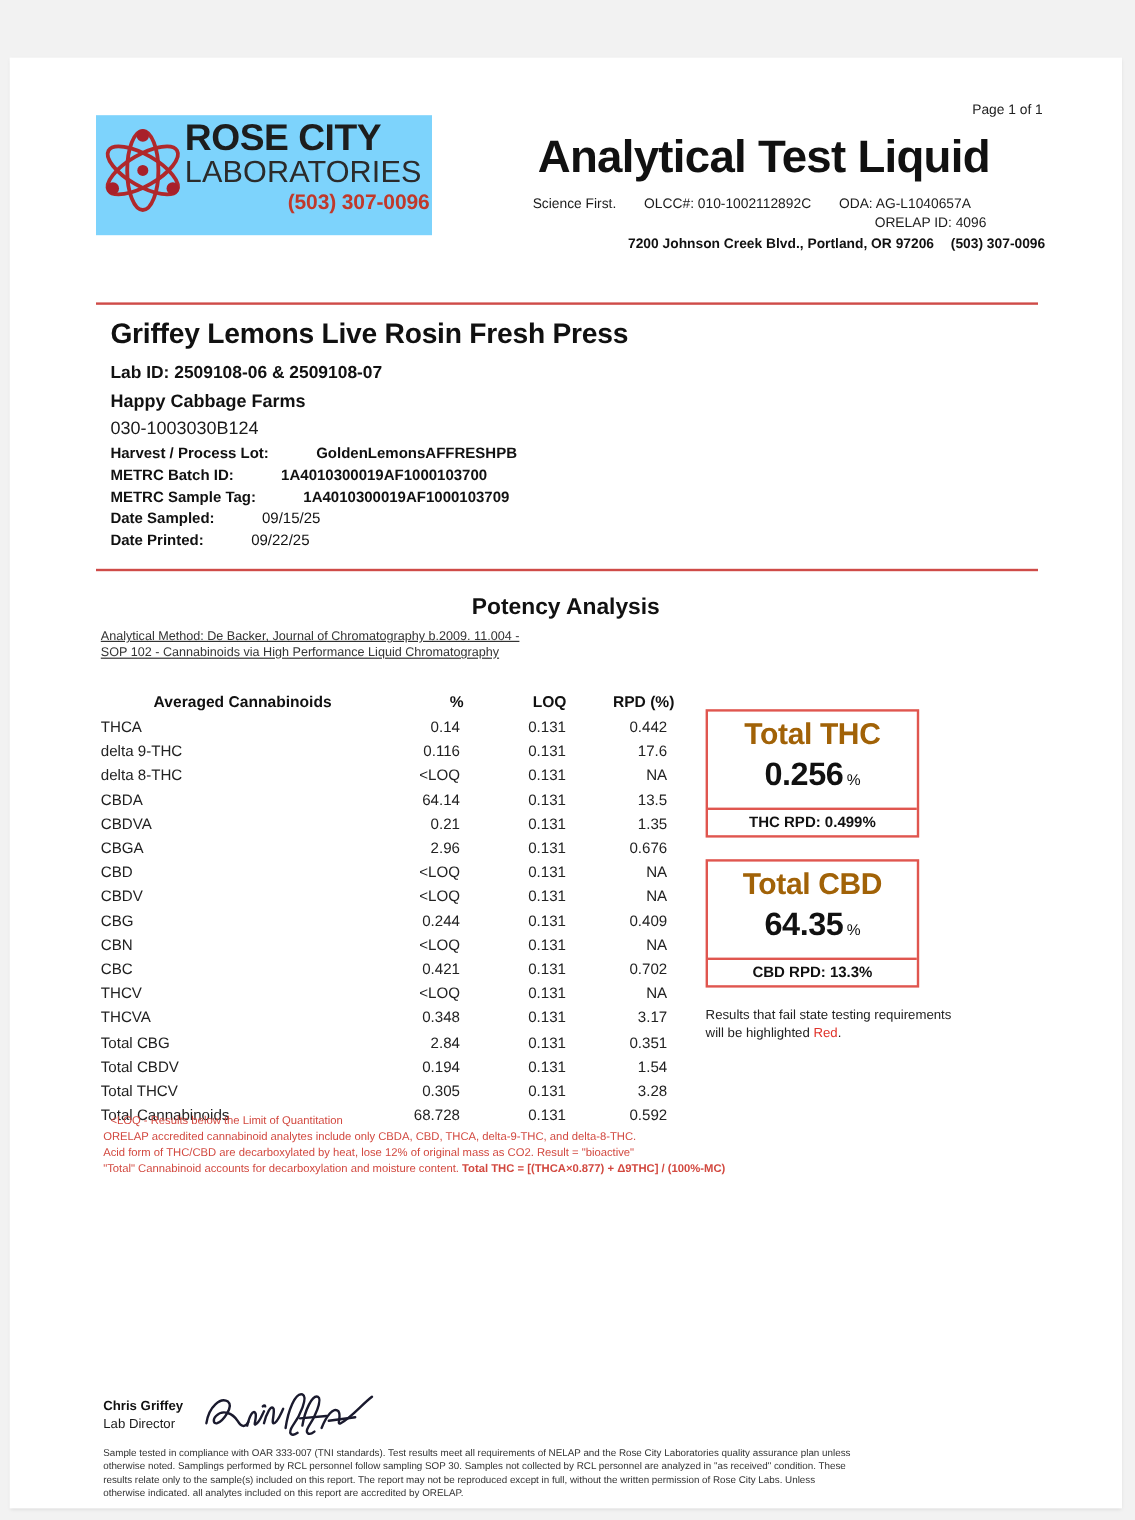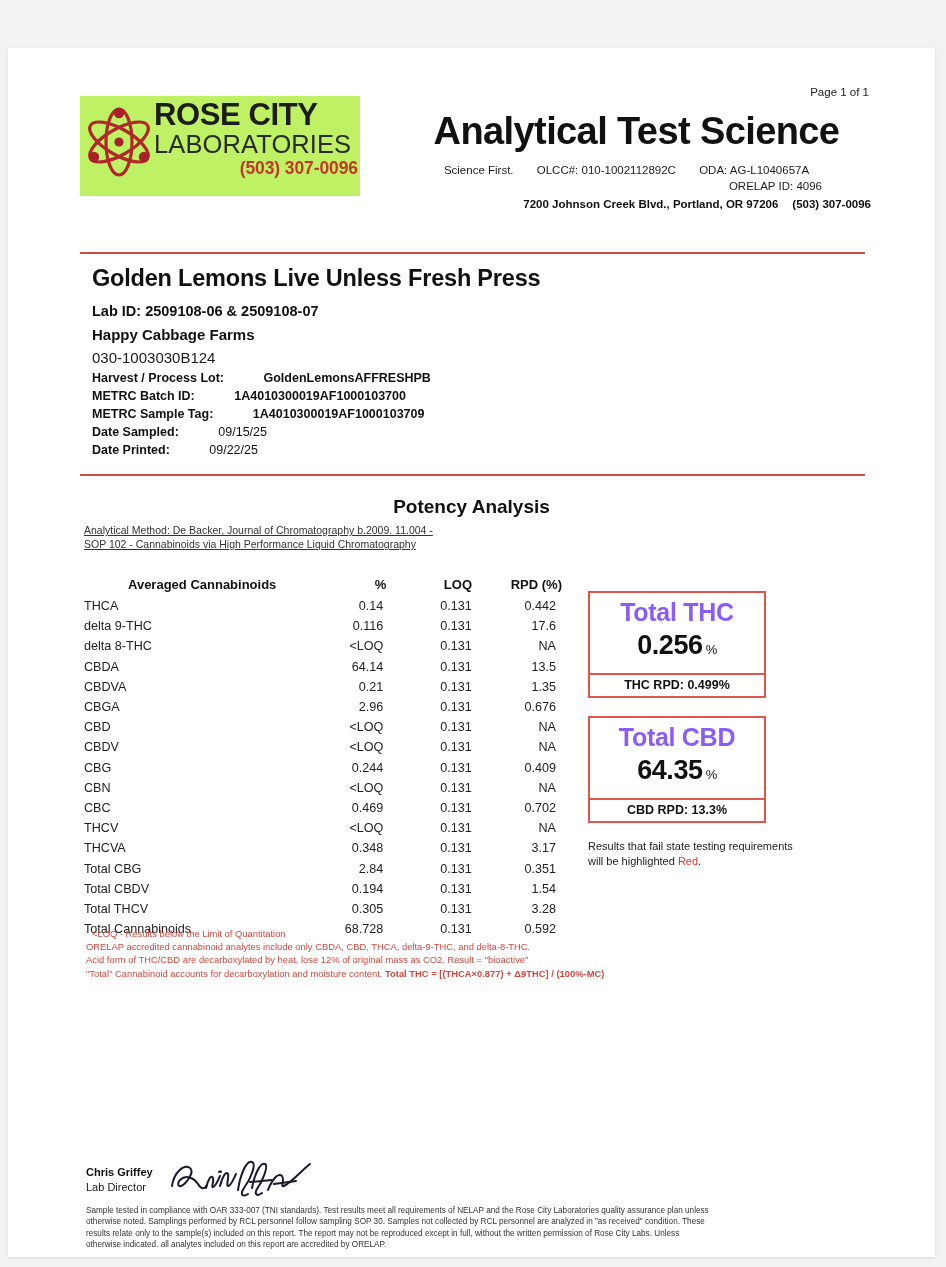--- a/index.html
+++ b/index.html
@@ -35,21 +35,21 @@
     left: 0; right: 0;
     top: 44px;
     height: 110px;
   }
   .logo-block {
     position: absolute;
     left: 72px;
     top: 4px;
     width: 280px;
     height: 100px;
-    background: #bef264;
+    background: #7dd3fc;
   }
   .logo-atom {
     position: absolute;
     left: 2px;
     top: 6px;
     width: 74px;
     height: 80px;
   }
   .logo-text {
     position: absolute;
@@ -230,21 +230,21 @@
   }
   .sumbox.thc { left: 580px; top: 543px; }
   .sumbox.cbd { left: 580px; top: 668px; }
   .sum-main {
     padding: 4px 0 6px 0;
     text-align: center;
   }
   .sum-label {
     font-size: 25px;
     font-weight: bold;
-    color: #8b5cf6;
+    color: #a16207;
     line-height: 31px;
     letter-spacing: -0.3px;
   }
   .sum-value {
     font-size: 27px;
     font-weight: bold;
     color: #111;
     line-height: 34px;
     letter-spacing: -0.4px;
   }
@@ -343,37 +343,37 @@
           <circle cx="12" cy="55" r="5.2"></circle>
         </g>
       </svg>
       <div class="logo-text">
         <div class="logo-rose">ROSE CITY</div>
         <div class="logo-labs">LABORATORIES</div>
         <div class="logo-phone">(503) 307-0096</div>
       </div>
     </div>
 
-    <div class="report-title">Analytical Test Science</div>
+    <div class="report-title">Analytical Test Liquid</div>
 
     <div class="hdr-line1">
       <span>Science First.</span>
       <span>OLCC#: 010-1002112892C</span>
       <span>ODA: AG-L1040657A</span>
     </div>
     <div class="hdr-line2">ORELAP ID: 4096</div>
     <div class="hdr-line3">
       <span>7200 Johnson Creek Blvd., Portland, OR 97206</span><span class="sp"></span><span>(503) 307-0096</span>
     </div>
   </div>
 
   <div class="rule rule-top"></div>
 
   <div class="sample">
-    <div class="sample-name">Golden Lemons Live Unless Fresh Press</div>
+    <div class="sample-name">Griffey Lemons Live Rosin Fresh Press</div>
     <div class="sample-lab">
       <span>Lab ID:</span>
       <span>2509108-06 &amp; 2509108-07</span>
     </div>
     <div class="sample-client">Happy Cabbage Farms</div>
     <div class="sample-code">030-1003030B124</div>
     <div class="sample-kv">
       <span>Harvest / Process Lot:</span>
       <span class="val">GoldenLemonsAFFRESHPB</span>
     </div>
@@ -467,21 +467,21 @@
           <div class="c-rpd">0.409</div>
         </div>
         <div class="tbl-row">
           <div class="c-name">CBN</div>
           <div class="c-pct">&lt;LOQ</div>
           <div class="c-loq">0.131</div>
           <div class="c-rpd">NA</div>
         </div>
         <div class="tbl-row">
           <div class="c-name">CBC</div>
-          <div class="c-pct">0.469</div>
+          <div class="c-pct">0.421</div>
           <div class="c-loq">0.131</div>
           <div class="c-rpd">0.702</div>
         </div>
         <div class="tbl-row">
           <div class="c-name">THCV</div>
           <div class="c-pct">&lt;LOQ</div>
           <div class="c-loq">0.131</div>
           <div class="c-rpd">NA</div>
         </div>
         <div class="tbl-row">

